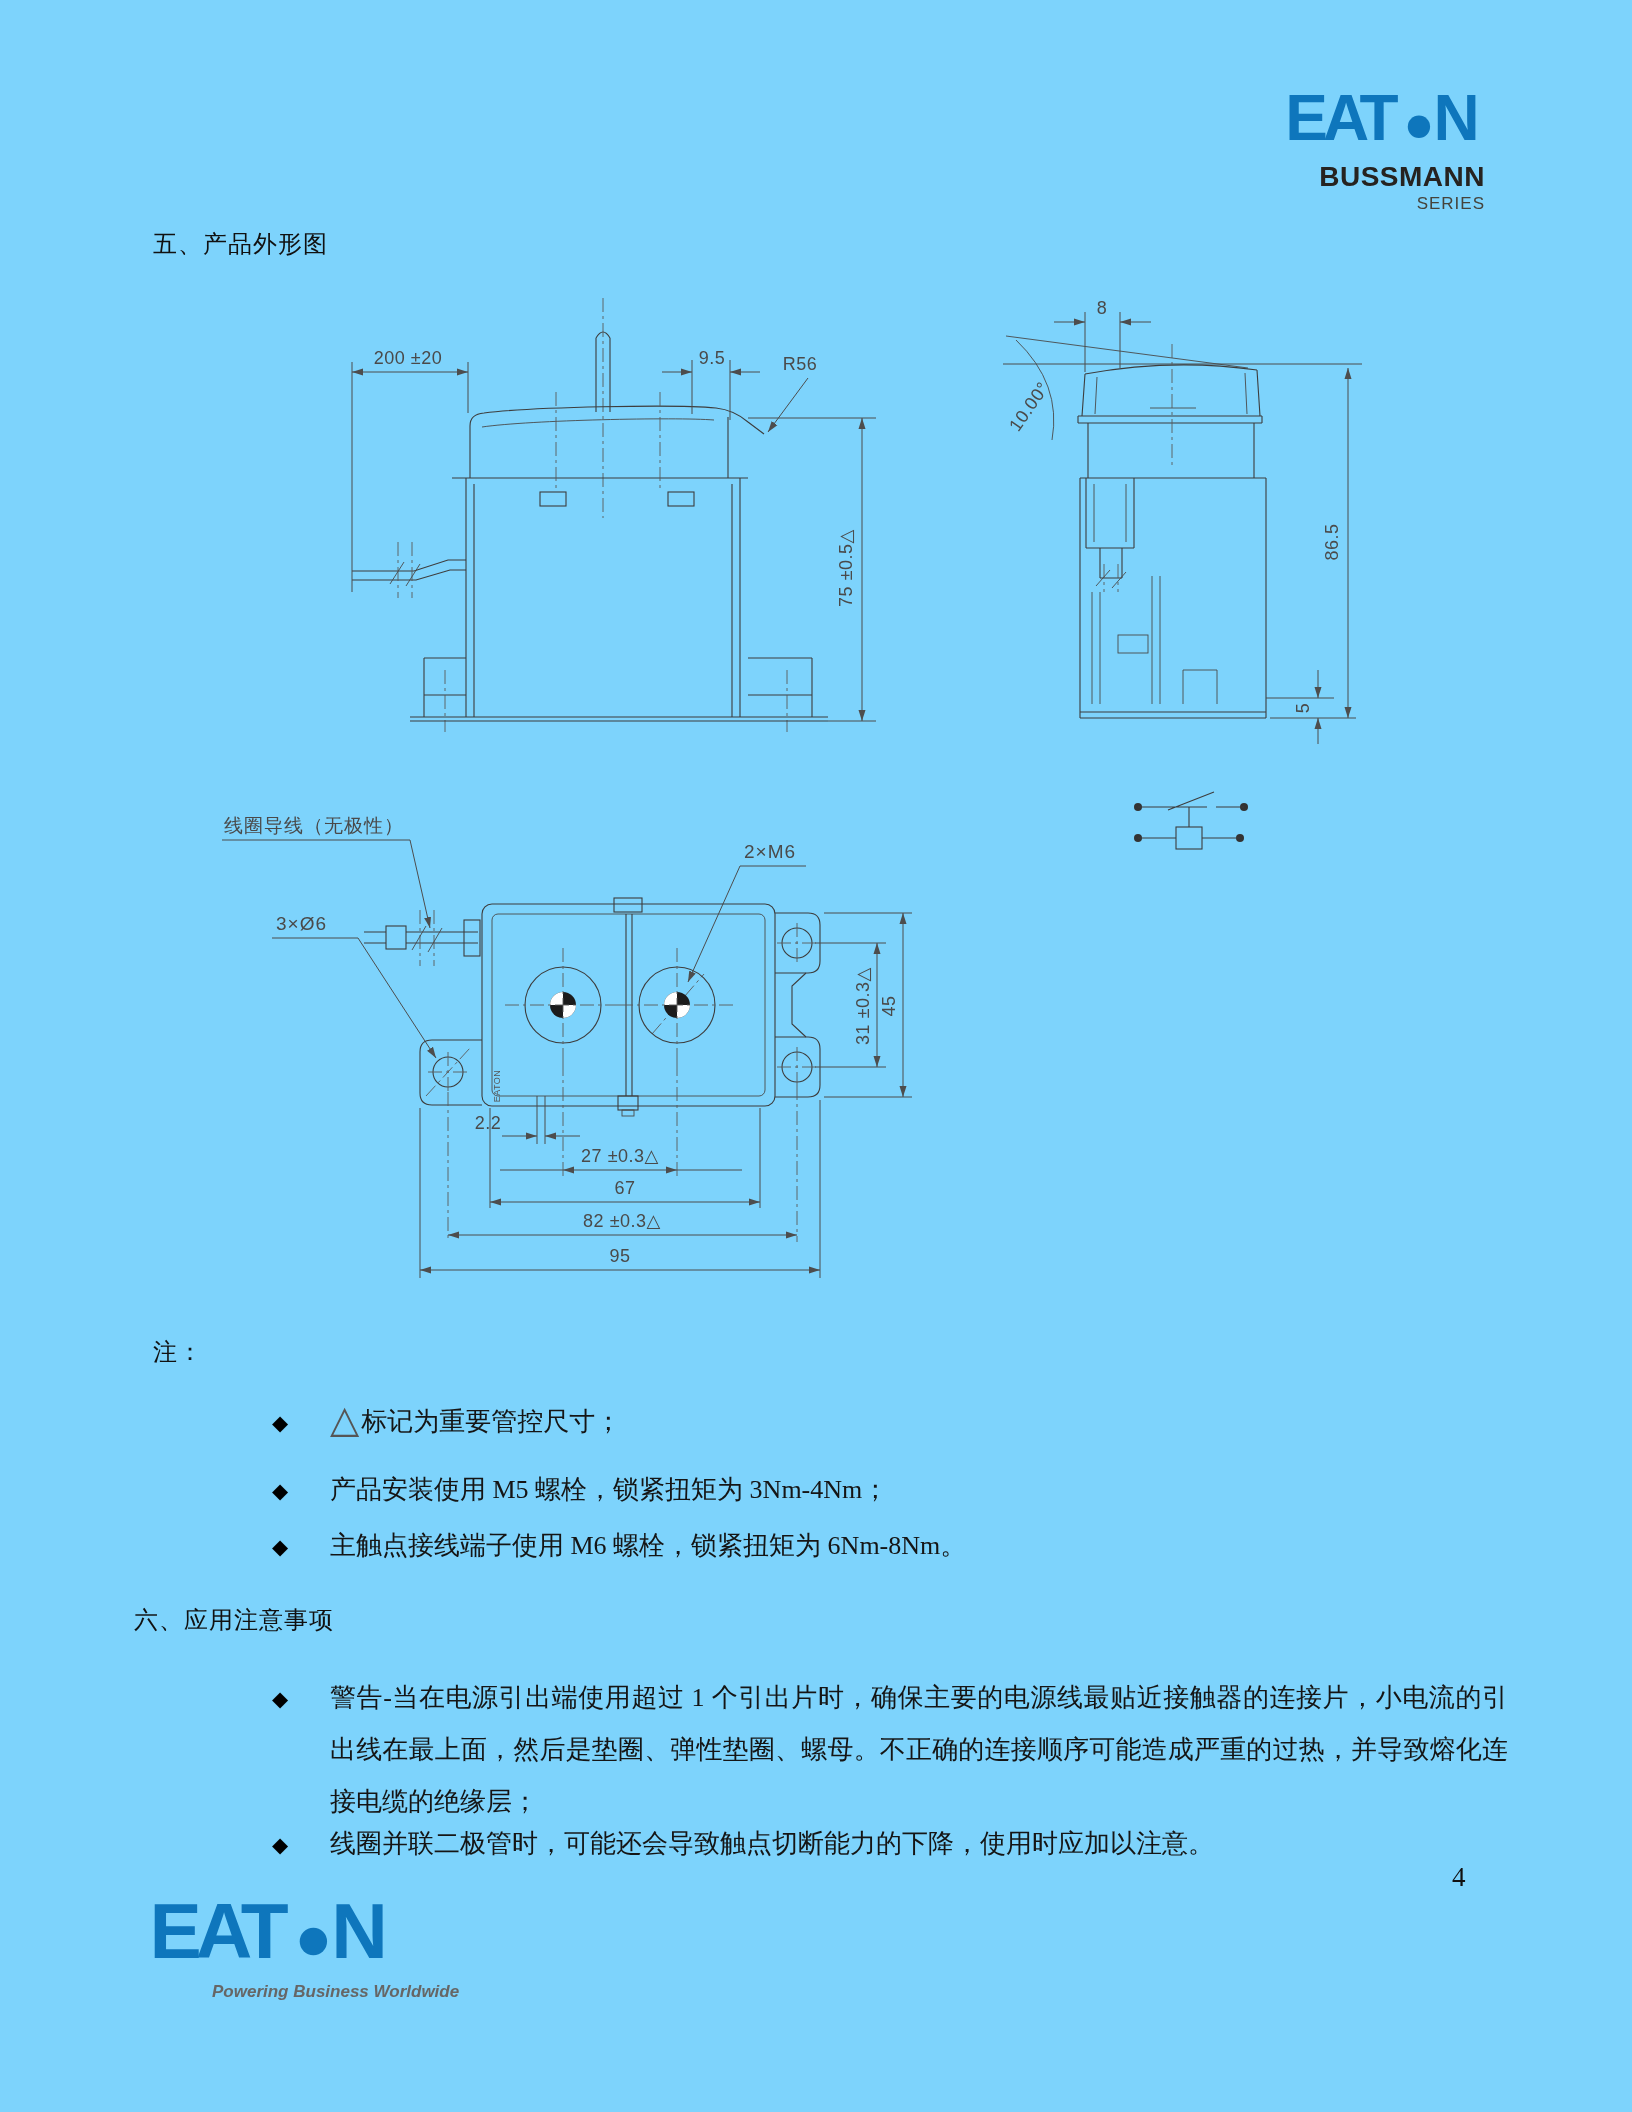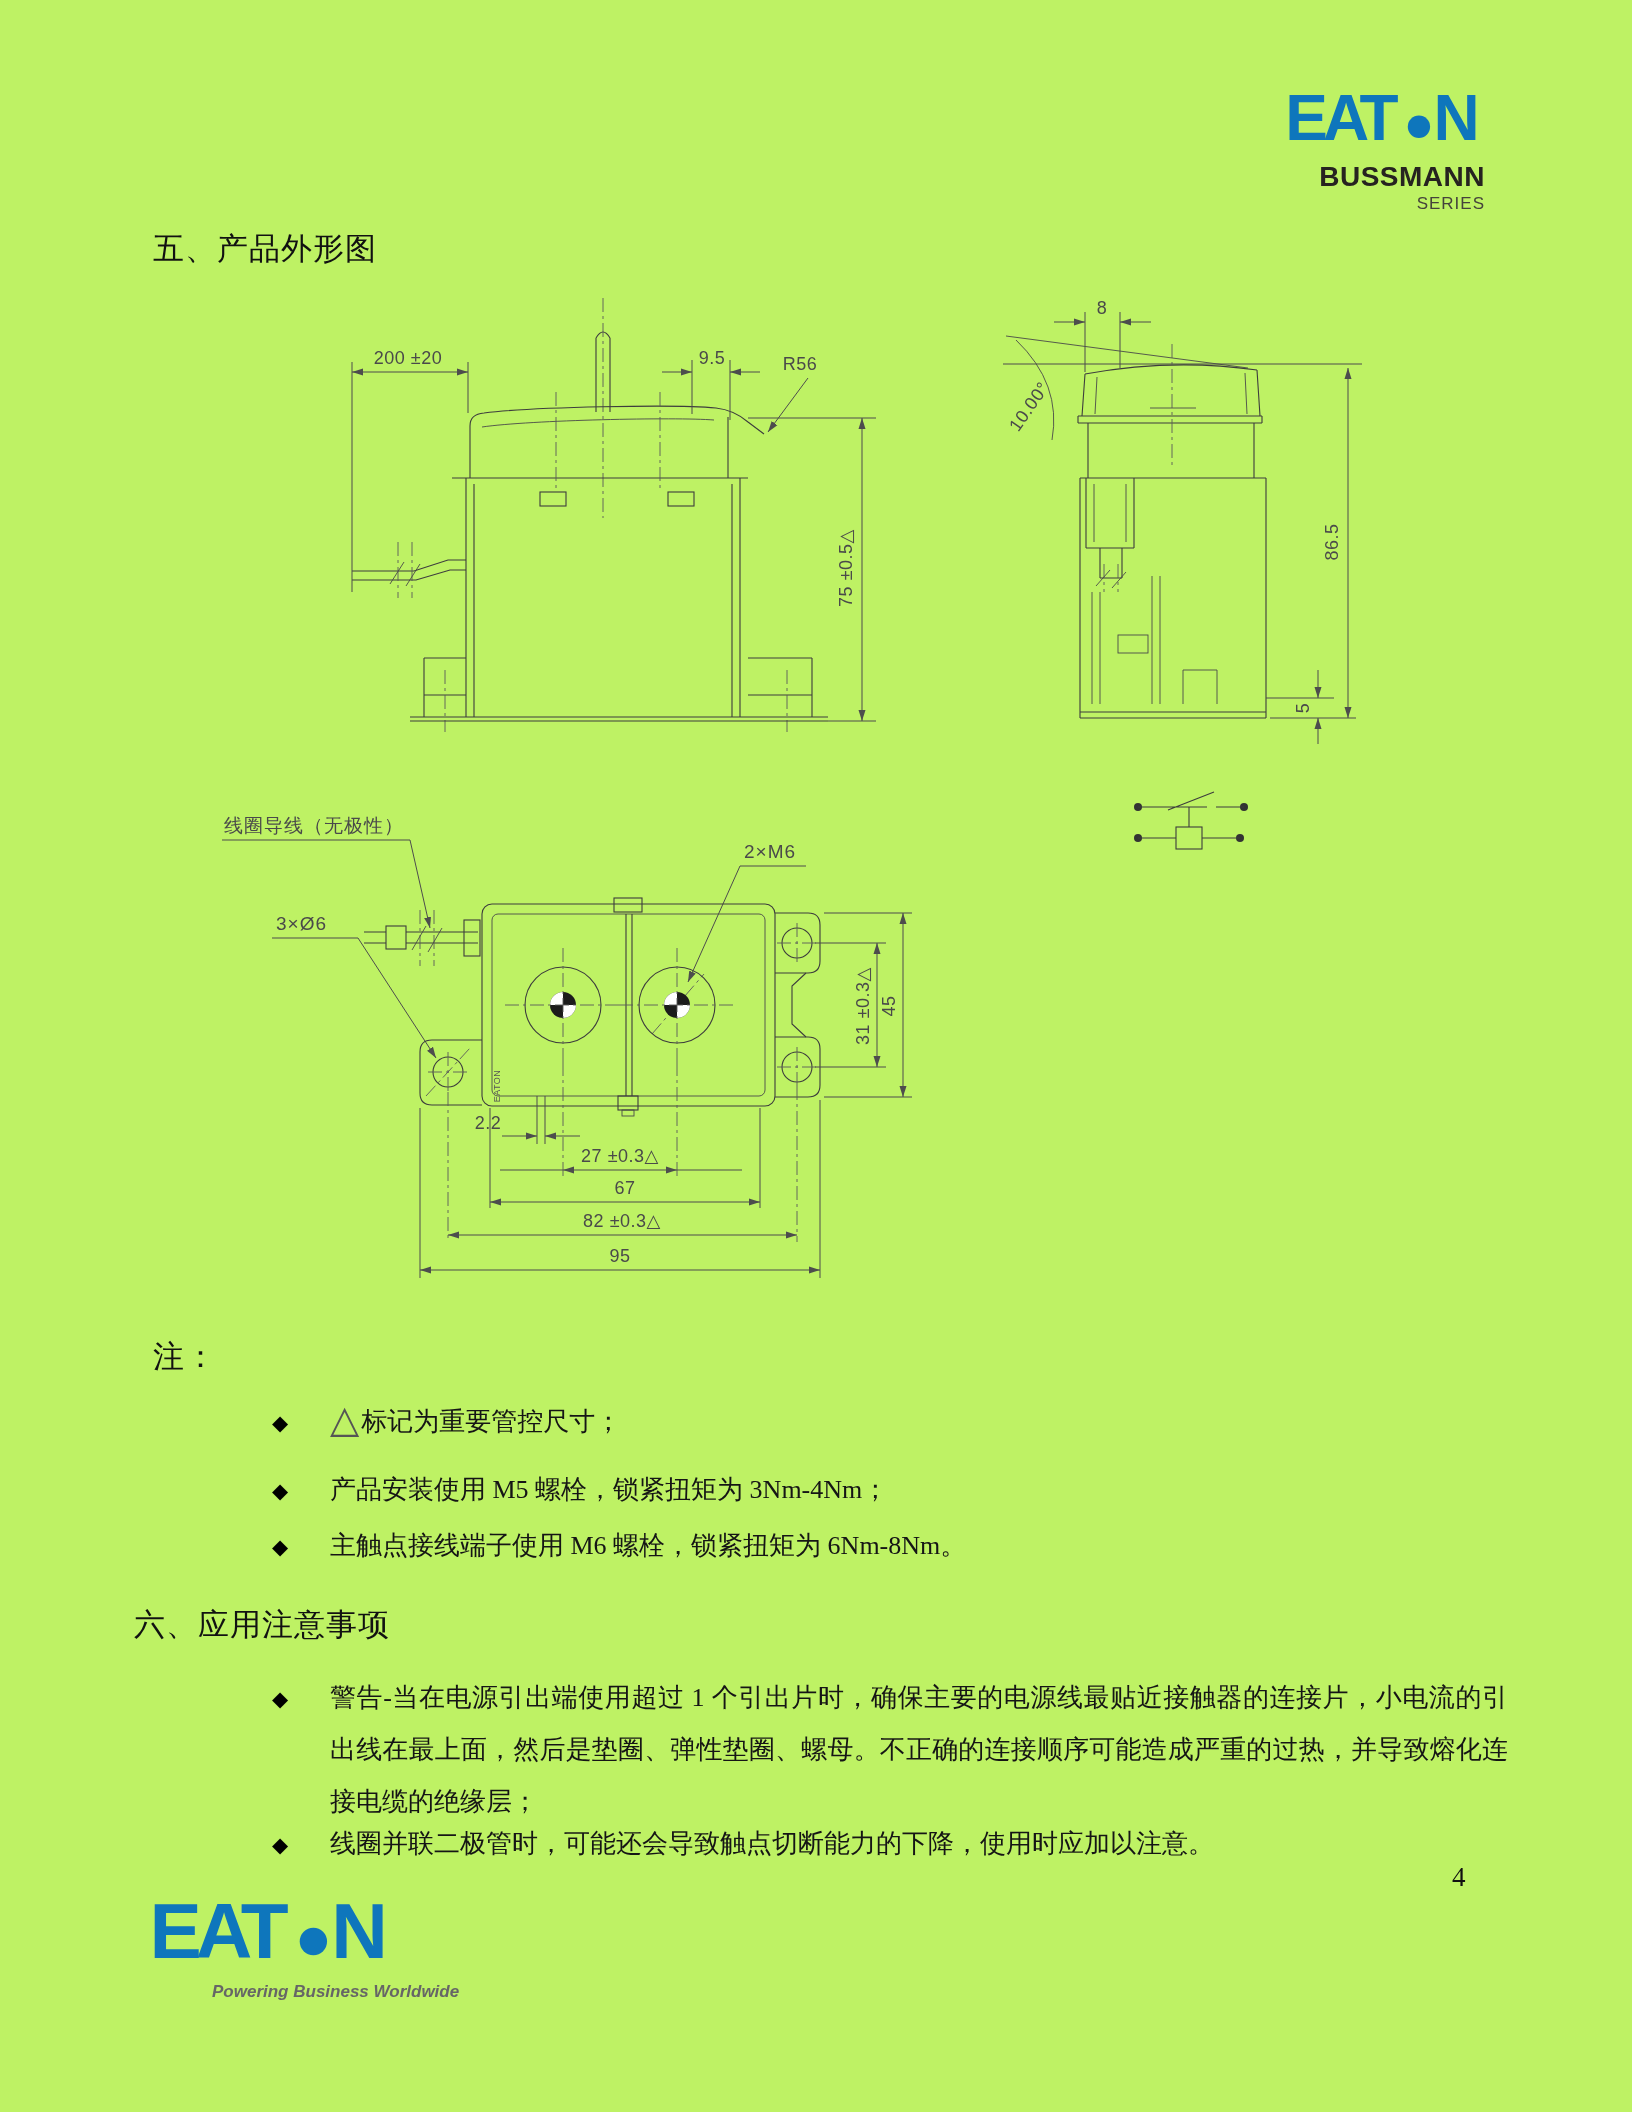--- a/index.html
+++ b/index.html
@@ -1,27 +1,27 @@
 <!DOCTYPE html>
 <html><head>
 <meta charset="utf-8">
 <style>
   html,body{margin:0;padding:0;background:#e8e8e8;}
-  .page{position:relative;width:1632px;height:2112px;background:#bef264;margin:0 auto;
+  .page{position:relative;width:1632px;height:2112px;background:#7dd3fc;margin:0 auto;
         font-family:"Liberation Serif","DejaVu Serif",serif;color:#1a1a1a;overflow:hidden;}
   .abs{position:absolute;}
   
   .brand-block{position:absolute;left:1280px;top:88px;width:205px;text-align:right;}
   .brand-logo{display:block;margin-left:auto;}
   .brand-bussmann{font-family:"Liberation Sans","DejaVu Sans",sans-serif;font-weight:bold;
         font-size:28px;letter-spacing:.5px;color:#262320;line-height:30px;margin-top:12px;}
   .brand-series{font-family:Liberation Sans, sans-serif;font-weight:normal;
         font-size:17px;letter-spacing:1px;color:#45433b;line-height:24px;}
   
-  .sec-title{font-size:31px;letter-spacing:1px;color:#111;}
+  .sec-title{font-size:24px;letter-spacing:1px;color:#111;}
   
   .note-row{position:absolute;left:272px;display:flex;align-items:baseline;}
   .bullet{font-family:"DejaVu Sans",sans-serif;font-size:21px;color:#000;width:58px;flex:0 0 58px;}
   .note-text{font-size:26px;color:#151515;white-space:nowrap;text-align:center;}
   .tri{font-family:"DejaVu Sans",sans-serif;font-size:38px;color:#555;line-height:0;
        vertical-align:-2px;margin-right:2px;}
   .para{width:1178px;text-align:justify;line-height:52px;white-space:normal;}
   .page-num{font-size:27px;color:#111;}
   
   .tagline{font-family:"Liberation Sans","DejaVu Sans",sans-serif;font-style:italic;font-weight:bold;

